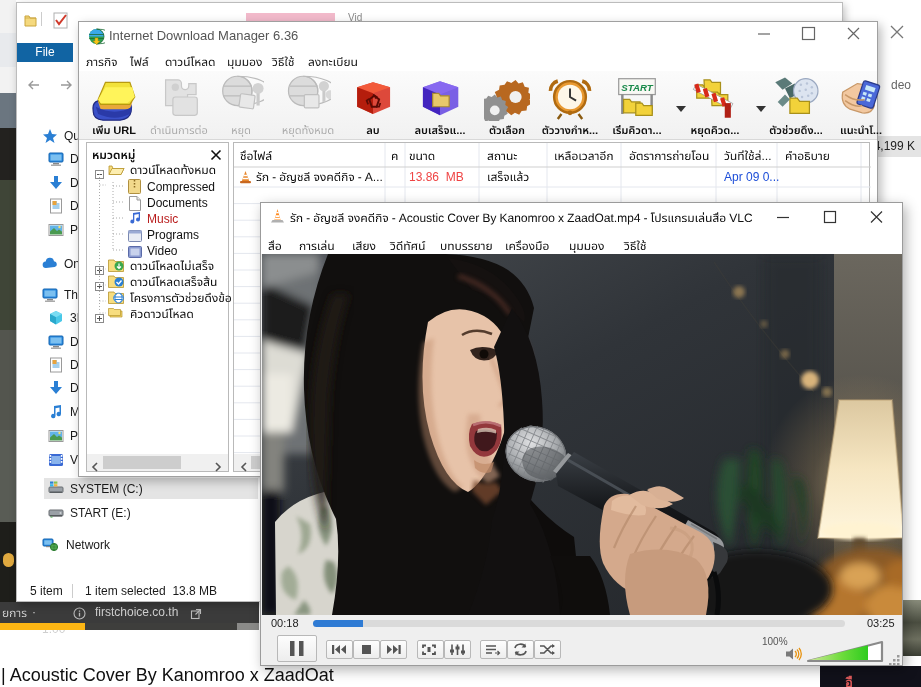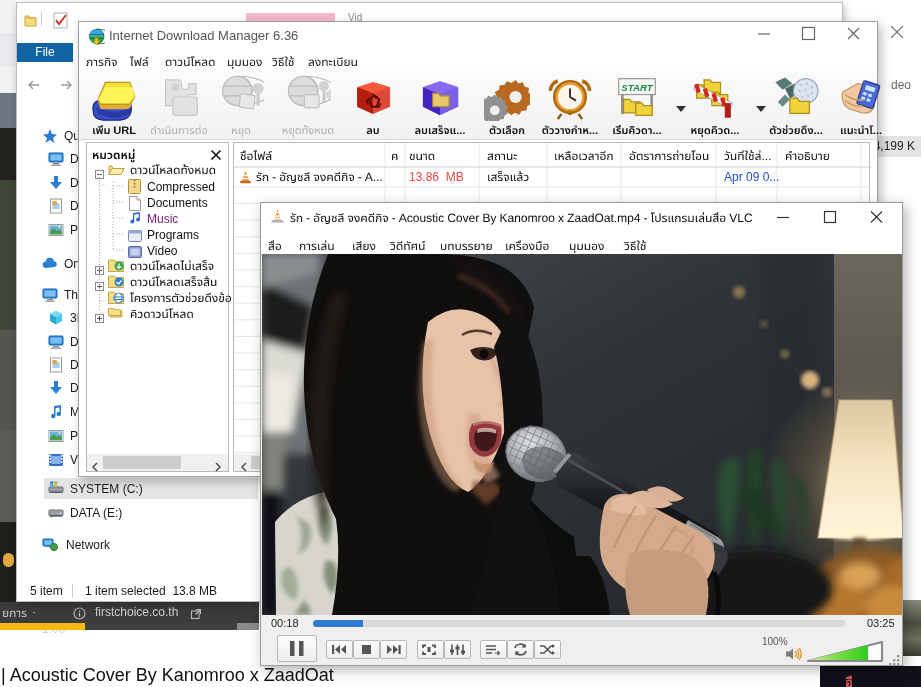--- a/index.html
+++ b/index.html
@@ -148,21 +148,21 @@
       <rect x="2" y="4.2" width="3.4" height="2.2" fill="#33b5e8"></rect>
       <rect x="6" y="4.2" width="3.4" height="2.2" fill="#f2b43d"></rect>
     </svg></div>
 <div style="position:absolute;left:70px;top:482px;width:120px;height:15px;font:12px 'Liberation Sans',sans-serif;color:#1a1a1a;">SYSTEM (C:)</div>
 <div style="position:absolute;left:48px;top:504px;width:16px;height:16px;"><svg width="16" height="16">
       <rect x="1" y="6" width="14" height="6" rx="1" fill="#9aa0a6" stroke="#6a6f73"></rect>
       <rect x="2" y="11" width="12" height="1.4" fill="#55595c"></rect>
       <circle cx="12.5" cy="9" r="1" fill="#cfd3d6"></circle>
       <rect x="2.5" y="12.6" width="2" height="1" fill="#4cb04f"></rect>
     </svg></div>
-<div style="position:absolute;left:70px;top:506px;width:120px;height:15px;font:12px 'Liberation Sans',sans-serif;color:#1a1a1a;">DATA (E:)</div>
+<div style="position:absolute;left:70px;top:506px;width:120px;height:15px;font:12px 'Liberation Sans',sans-serif;color:#1a1a1a;">START (E:)</div>
 <div style="position:absolute;left:42px;top:536px;width:16px;height:16px;"><svg width="16" height="16">
       <rect x="1" y="3" width="10" height="7" rx="1" fill="#2a8ae0" stroke="#1565b0"></rect>
       <rect x="2.3" y="4.3" width="7.4" height="4.4" fill="#7cc0f0"></rect>
       <circle cx="12" cy="11" r="3.6" fill="#58b058" stroke="#2e7d32"></circle>
       <path d="M8.6 11 h6.8 M12 7.4 v7.2 M9.6 9 a5 5 0 0 1 4.8 0 M9.6 13 a5 5 0 0 0 4.8 0" stroke="#2e7d32" stroke-width=".7" fill="none"></path>
       <rect x="4" y="10" width="4" height="1.2" fill="#888"></rect>
     </svg></div>
 <div style="position:absolute;left:66px;top:538px;width:120px;height:15px;font:12px 'Liberation Sans',sans-serif;color:#1a1a1a;">Network</div>
 <div style="position:absolute;left:30px;top:584px;width:220px;height:14px;font:12px 'Liberation Sans',sans-serif;color:#1a1a1a;">5 item</div>
 <div style="position:absolute;left:72px;top:584px;width:1px;height:14px;background:#ccc;"></div>
@@ -335,21 +335,21 @@
     </svg></div>
 <div style="position:absolute;left:147px;top:180px;width:90px;height:14px;font:12px 'Liberation Sans',sans-serif;color:#111;">Compressed</div>
 <div style="position:absolute;left:129px;top:196px;width:17px;height:15px;"><svg width="12" height="15">
       <path d="M.5 .5 H8 L11.5 4 V14.5 H.5 Z" fill="#fff" stroke="#9a9a9a"></path>
       <path d="M8 .5 V4 H11.5" fill="#e8e8e8" stroke="#9a9a9a"></path>
     </svg></div>
 <div style="position:absolute;left:147px;top:196px;width:90px;height:14px;font:12px 'Liberation Sans',sans-serif;color:#111;">Documents</div>
 <div style="position:absolute;left:128px;top:211px;width:17px;height:15px;"><svg width="14" height="14">
       <path d="M5 2 L12 1 V8.6 a2 2 0 1 1 -1.3 -1.9 V3 L6.3 3.8 V10.6 a2 2 0 1 1 -1.3 -1.9 Z" fill="#3a6ad4"></path>
     </svg></div>
-<div style="position:absolute;left:147px;top:212px;width:90px;height:14px;font:12px 'Liberation Sans',sans-serif;color:#701a75;">Music</div>
+<div style="position:absolute;left:147px;top:212px;width:90px;height:14px;font:12px 'Liberation Sans',sans-serif;color:#b91c1c;">Music</div>
 <div style="position:absolute;left:128px;top:228px;width:17px;height:15px;"><svg width="14" height="12">
       <rect x=".5" y=".5" width="13" height="11" rx="1" fill="#e8ecf4" stroke="#7a88b0"></rect>
       <rect x=".5" y=".5" width="13" height="3" fill="#9aaad4"></rect>
     </svg></div>
 <div style="position:absolute;left:147px;top:228px;width:90px;height:14px;font:12px 'Liberation Sans',sans-serif;color:#111;">Programs</div>
 <div style="position:absolute;left:128px;top:244px;width:17px;height:15px;"><svg width="14" height="12">
       <rect x=".5" y=".5" width="13" height="11" rx="1" fill="#8a9ad0" stroke="#5a6aa8"></rect>
       <rect x="2.5" y="2.5" width="9" height="7" fill="#c8d2ec"></rect>
     </svg></div>
 <div style="position:absolute;left:147px;top:244px;width:90px;height:14px;font:12px 'Liberation Sans',sans-serif;color:#111;">Video</div>

